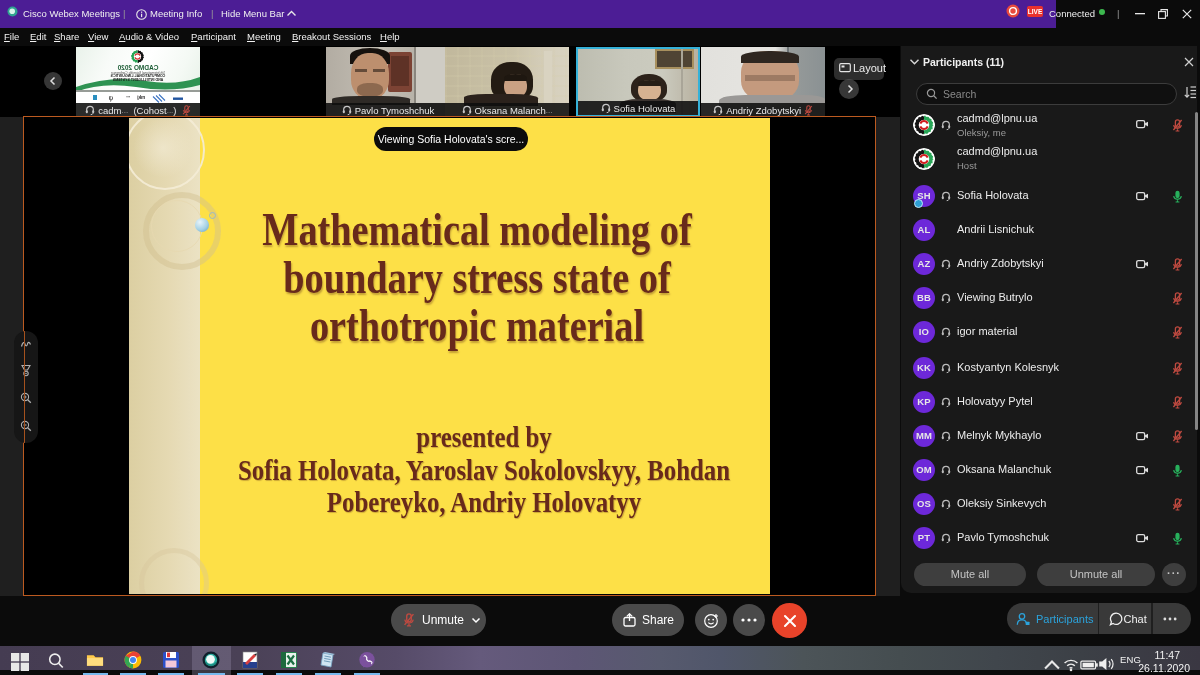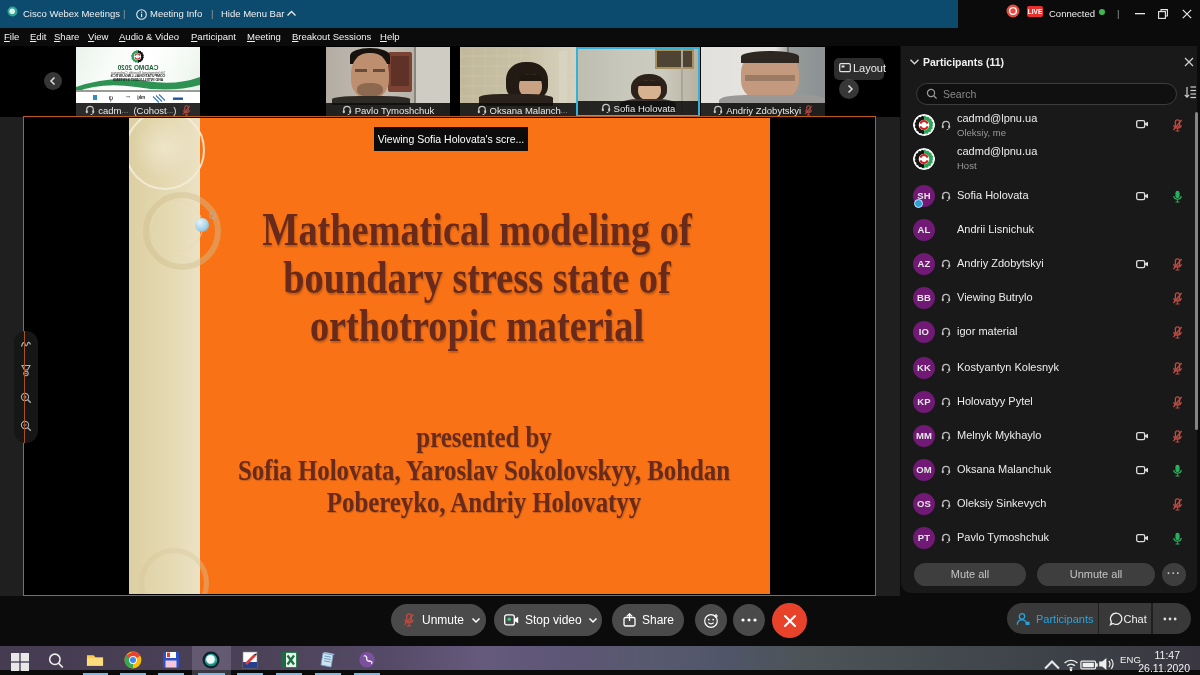--- a/index.html
+++ b/index.html
@@ -1,44 +1,44 @@
 <!DOCTYPE html>
 <html><head><meta charset="utf-8"><style>
 html,body{margin:0;padding:0}
 body{width:1200px;height:675px;position:relative;background:#0b0b0b;font-family:"Liberation Sans",sans-serif;overflow:hidden;transform:translateZ(0)}
 .abs{position:absolute}
 
-#titlebar{left:0;top:0;width:958px;height:28px;background:#0c4a6e}
+#titlebar{left:0;top:0;width:1056px;height:28px;background:#4c1d95}
 #titlebar .t{position:absolute;color:#f0f0f0;font-size:9.5px;line-height:28px;white-space:nowrap}
 
 #menubar{left:0;top:28px;width:1200px;height:18px;background:#0b0b0b}
 #menubar span{position:absolute;color:#f2f2f2;font-size:9.5px;line-height:17px;white-space:nowrap}
 #menubar u{text-decoration:underline}
 
 #strip{left:0;top:46px;width:900px;height:71px;background:#000}
 .thumb{position:absolute;top:1px;height:70px;overflow:hidden;background:#222}
 .namebar{position:absolute;left:0;bottom:0;will-change:transform;width:100%;height:14px;background:rgba(14,14,14,.88);display:flex;align-items:center;justify-content:center;color:#e8e8e8;font-size:9.5px;white-space:nowrap}
 
 #stage{left:0;top:117px;width:900px;height:479px;background:#1f1f1f}
 #shareWin{position:absolute;left:23px;top:-1px;width:851px;height:478px;border:1.5px solid #bc5a20;background:#000}
-#slide{position:absolute;left:129px;top:118px;width:641px;height:476px;background:#f97316;overflow:hidden}
+#slide{position:absolute;left:129px;top:118px;width:641px;height:476px;background:#fde047;overflow:hidden}
 #sstrip{position:absolute;left:0;top:0;width:71px;height:476px;background:linear-gradient(90deg,#dccfa2 0%,#e5d9b2 55%,#ebe2c4 100%)}
 .ring{position:absolute;border-radius:50%}
 #slidetitle{position:absolute;left:38px;top:88px;width:620px;text-align:center;font-family:"Liberation Serif",serif;font-weight:bold;font-size:46px;line-height:48px;color:#682a1b;text-shadow:1px 2px 2px rgba(90,40,20,.35);transform:scaleX(0.832)}
 #authors{position:absolute;left:45px;top:303px;width:620px;text-align:center;font-family:"Liberation Serif",serif;font-weight:bold;font-size:29px;line-height:32.5px;color:#682a1b;text-shadow:1px 1px 1px rgba(90,40,20,.3);transform:scaleX(0.855)}
-#tooltip{position:absolute;left:374px;top:127px;width:154px;height:24px;background:#0c0c0c;border-radius:0;color:#fff;font-size:10.5px;line-height:24px;text-align:center;white-space:nowrap}
+#tooltip{position:absolute;left:374px;top:127px;width:154px;height:24px;background:#0c0c0c;border-radius:12px;color:#fff;font-size:10.5px;line-height:24px;text-align:center;white-space:nowrap}
 #ltoolbar{position:absolute;left:14px;top:331px;width:24px;height:112px;background:#161616;border-radius:12px}
 #ltoolbar svg{position:absolute}
 #lborder{position:absolute;left:23.5px;top:331px;width:1.5px;height:112px;background:#a5521e}
 
 #panel{left:901px;top:46px;width:296px;height:547px;background:#191919;border-radius:0 0 10px 10px;color:#ededed}
 #panel .hdr{position:absolute;left:0;top:0;width:100%;height:32px}
 #search{position:absolute;left:15px;top:37px;width:259px;height:20px;border:1px solid #3c3c3c;border-radius:11px;background:#101010;color:#8a8a8a;font-size:10.5px;line-height:20px}
 .prow{position:absolute;left:0;width:296px;height:34px}
-.av{position:absolute;left:12px;top:50%;margin-top:-11px;width:22px;height:22px;border-radius:50%;background:#701a75;color:#e6e6e6;font-size:9.5px;line-height:22px;text-align:center;font-weight:bold;letter-spacing:.2px}
+.av{position:absolute;left:12px;top:50%;margin-top:-11px;width:22px;height:22px;border-radius:50%;background:#6d28d9;color:#e6e6e6;font-size:9.5px;line-height:22px;text-align:center;font-weight:bold;letter-spacing:.2px}
 .pname{position:absolute;left:56px;color:#ececec;font-size:11px;white-space:nowrap}
 .psub{position:absolute;left:56px;color:#9b9b9b;font-size:9.5px;white-space:nowrap}
 .hset{position:absolute;left:40px}
 .cam{position:absolute;left:235px}
 .mic{position:absolute;left:271px}
 .bigbtn{position:absolute;top:517px;height:23px;background:#3e3e3e;border-radius:12px;color:#c4c4c4;font-size:11px;line-height:23px;text-align:center}
 
 #botbar{left:0;top:596px;width:1200px;height:50px;background:#0b0b0b}
 .pill{position:absolute;top:8px;height:32px;background:#4a4a4a;border-radius:16px;color:#fff;font-size:12px;display:flex;align-items:center;white-space:nowrap}
 .cbtn{position:absolute;top:8px;width:32px;height:32px;border-radius:50%;background:#4a4a4a;display:flex;align-items:center;justify-content:center}
@@ -192,21 +192,21 @@
     <div style="position:absolute;left:29px;top:22px;width:12px;height:3px;background:rgba(30,20,14,.55)"></div>
     <div style="position:absolute;left:47px;top:22px;width:12px;height:3px;background:rgba(30,20,14,.55)"></div>
     <div style="position:absolute;left:31px;top:36px;width:26px;height:14px;background:rgba(70,48,32,.4);border-radius:40% 40% 46% 46%"></div>
     <div style="position:absolute;left:6px;top:49px;width:78px;height:9px;background:#2e2a26;border-radius:35% 35% 0 0"></div>
     </div>
       <div class="namebar"><svg width="10" height="11" viewBox="0 0 12 13" style="margin-right:3px;opacity:.9">
           <use href="#headset"></use>
         </svg>Pavlo Tymoshchuk</div>
   </div>
 
-  <div class="thumb" style="left:460px;width:124px">
+  <div class="thumb" style="left:445px;width:124px">
     <div style="position:absolute;inset:0;background:linear-gradient(90deg,#c1b89c 0%,#cac2a8 55%,#d2cbb6 75%,#d9d3c2 100%)"></div>
       <div style="position:absolute;inset:0;filter:blur(0.7px)">
     <div style="position:absolute;inset:0;background:repeating-linear-gradient(0deg,rgba(214,206,172,.22) 0 2px,rgba(0,0,0,0) 2px 10px),repeating-linear-gradient(90deg,rgba(214,206,172,.18) 0 2px,rgba(0,0,0,0) 2px 12px)"></div>
     <div style="position:absolute;left:99px;top:4px;width:8px;height:52px;background:#d9d3c1"></div>
     <div style="position:absolute;left:46px;top:15px;width:42px;height:38px;background:#231b13;border-radius:46% 46% 36% 36%"></div>
     <div style="position:absolute;left:59px;top:27px;width:23px;height:24px;background:#c9a183;border-radius:44% 44% 46% 46%"></div>
     <div style="position:absolute;left:59px;top:27px;width:23px;height:7px;background:#1e1710;border-radius:50% 50% 0 0"></div>
     <div style="position:absolute;left:19px;top:47px;width:74px;height:12px;background:#2b221c;border-radius:30% 35% 0 0"></div>
     </div>
       <div class="namebar"><svg width="10" height="11" viewBox="0 0 12 13" style="margin-right:3px;opacity:.9">
@@ -481,31 +481,20 @@
 <div class="abs" id="botbar">
   <div class="pill" style="left:391px;width:95px">
     <svg style="margin-left:12px" width="12" height="14" viewBox="0 0 11 13">
         <use href="#micred"></use>
       </svg>
     <span style="margin-left:7px">Unmute</span>
     <svg style="margin-left:7px" width="10" height="7" viewBox="0 0 10 7">
         <path d="M1.5 1.5 L5 5 L8.5 1.5" fill="none" stroke="#fff" stroke-width="1.5"></path>
       </svg>
   </div>
-  <div class="pill" style="left:494px;width:108px">
-    <svg style="margin-left:10px" width="15" height="12" viewBox="0 0 15 12">
-        <rect x="0.7" y="0.9" width="9.6" height="10" rx="2" fill="none" stroke="#fff" stroke-width="1.3"></rect>
-        <path d="M10.8 4.7 L14.2 2.7 V9.3 L10.8 7.3 Z" fill="#fff"></path>
-        <circle cx="5.2" cy="5.2" r="1.8" fill="#3ecf8a"></circle>
-      </svg>
-    <span style="margin-left:6px">Stop video</span>
-    <svg style="margin-left:6px" width="10" height="7" viewBox="0 0 10 7">
-        <path d="M1.5 1.5 L5 5 L8.5 1.5" fill="none" stroke="#fff" stroke-width="1.5"></path>
-      </svg>
-  </div>
   <div class="pill" style="left:612px;width:72px">
     <svg style="margin-left:11px" width="13" height="14" viewBox="0 0 13 14">
         <rect x="1" y="4.5" width="11" height="8.5" rx="1.5" fill="none" stroke="#fff" stroke-width="1.3"></rect>
         <path d="M6.5 8 V1 M3.8 3.4 L6.5 0.8 L9.2 3.4" fill="none" stroke="#fff" stroke-width="1.3"></path>
       </svg>
     <span style="margin-left:6px">Share</span>
   </div>
   <div class="cbtn" style="left:695px">
       <svg width="17" height="17" viewBox="0 0 17 17">
         <circle cx="8" cy="9" r="6.3" fill="none" stroke="#fff" stroke-width="1.2"></circle>

